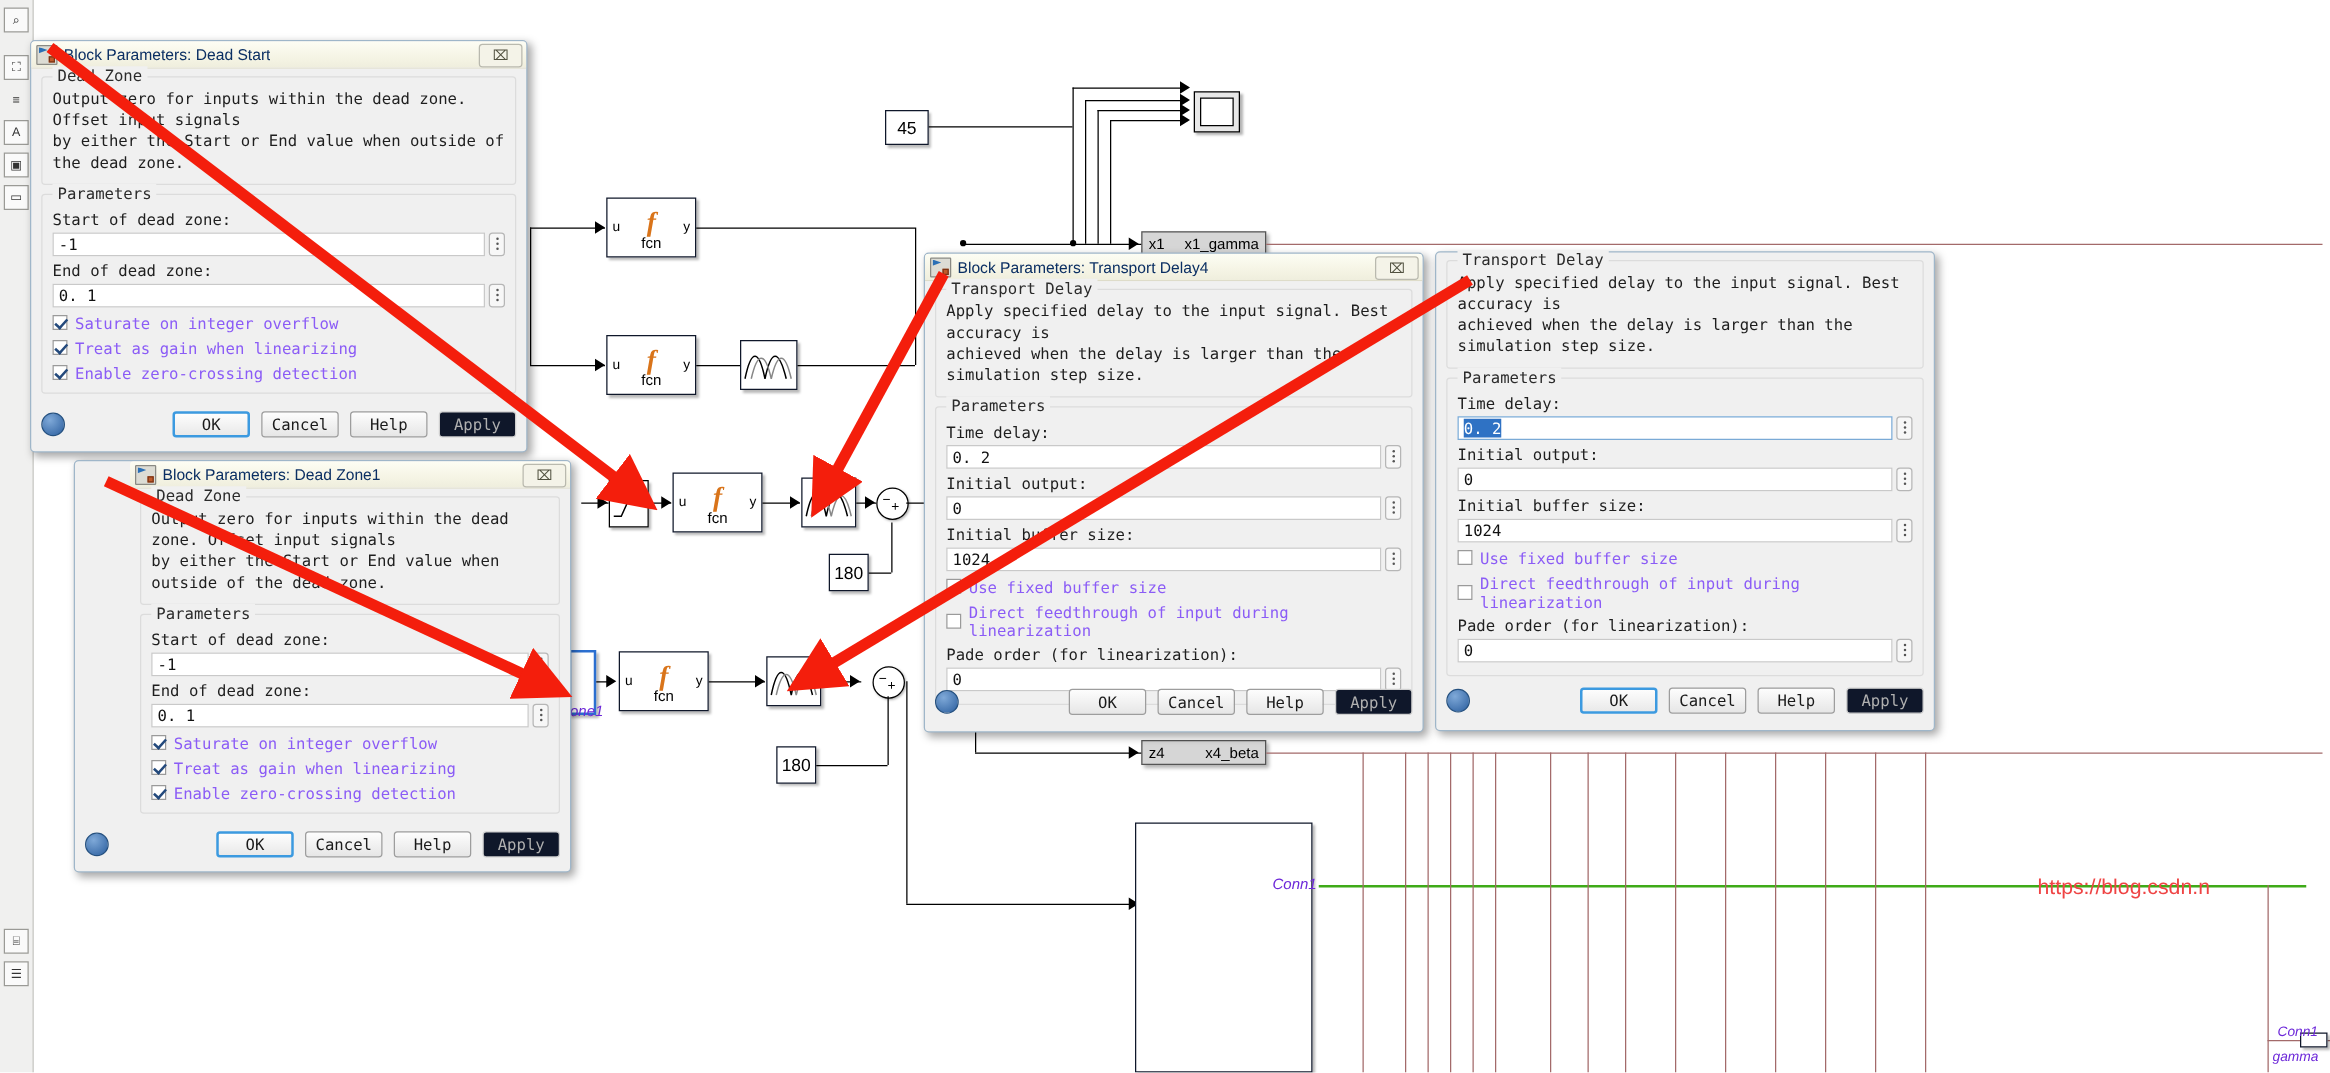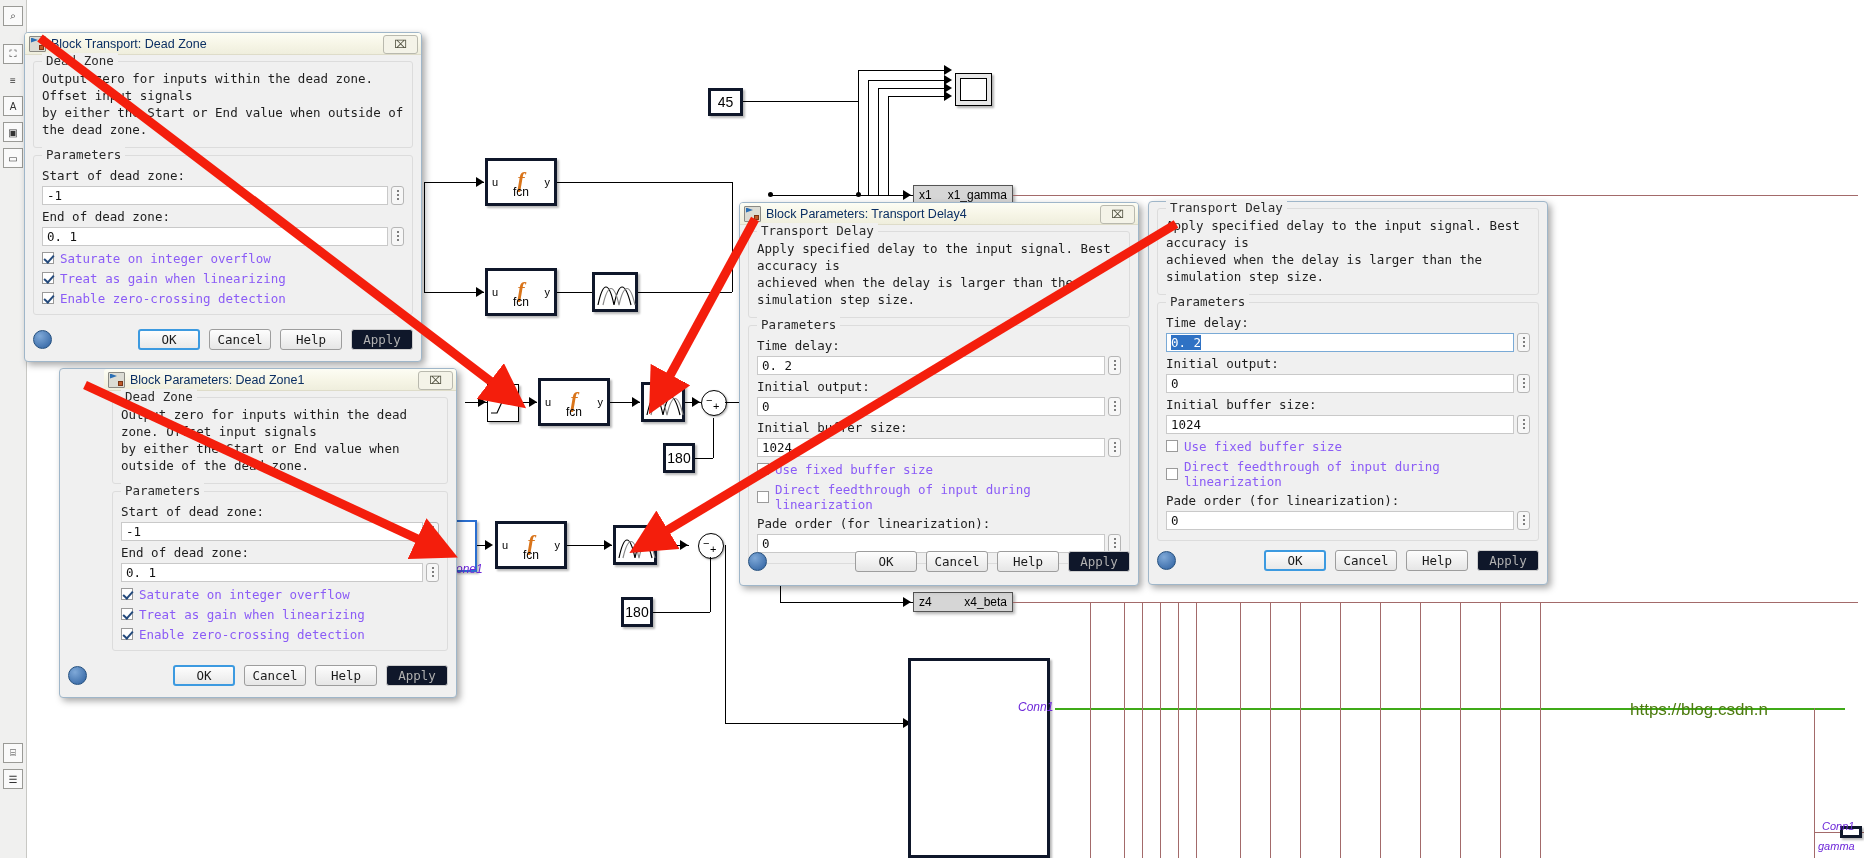--- a/index.html
+++ b/index.html
@@ -12,21 +12,21 @@
   #canvas{position:absolute;inset:0;background:#ffffff;}
   .wire{position:absolute;background:#000;}
   .wire.h{height:1px;}
   .wire.v{width:1px;}
   .wire.red{background:#a36a6a;}
   .wire.green{background:#3faa18;height:2px;}
   .junction{position:absolute;width:5px;height:5px;border-radius:50%;background:#000;}
   .arrow{position:absolute;width:0;height:0;border-top:5px solid transparent;border-bottom:5px solid transparent;border-left:8px solid #000;}
 
   .blk{
-    position:absolute;background:#fff;border:3px solid #0f172a;
+    position:absolute;background:#fff;border:1px solid #0f172a;
     box-shadow:2px 2px 2px rgba(0,0,0,.28);
     box-sizing:border-box;
   }
   .blk.const{
     display:flex;align-items:center;justify-content:center;
     font-size:14px;color:#000;font-family:"Liberation Sans",sans-serif;
   }
   .blk.fcn{position:absolute;}
   .blk.fcn .port{
     position:absolute;font-size:11px;color:#000;font-family:"Liberation Sans",sans-serif;
@@ -176,21 +176,21 @@
     box-sizing:border-box;font-family:"DejaVu Sans Mono",monospace;
   }
   .btn.default{border:2px solid #3c9ae0;background:linear-gradient(to bottom,#fdfdfd,#e9e9e9);}
   .btn.disabled{color:#b0b0b0;background:#0f172a;border-color:#cfcfcf;}
 
   
   #annot{position:absolute;inset:0;z-index:40;pointer-events:none;}
 
   
   .wm{
-    position:absolute;font-size:17px;color:#4d7c0f;z-index:3;white-space:nowrap;
+    position:absolute;font-size:17px;color:#ef4444;z-index:3;white-space:nowrap;
     font-family:"Liberation Sans",sans-serif;
   }
 </style>
 </head>
 <body>
 
 <div id="canvas">
 
   <div class="blk const" style="left:708px;top:88px;width:35px;height:28px;">
     <span>45</span>
@@ -390,21 +390,21 @@
     <span>⌸</span>
   </div>
   <div class="ti">
     <span>☰</span>
   </div>
 </div>
 
 <div class="dlg" style="left:24px;top:32px;width:398px;height:330px;">
   <div class="title">
     <span class="ico"></span>
-    <span class="ttxt">Block Transport: Dead Zone</span>
+    <span class="ttxt">Block Parameters: Dead Start</span>
     <span class="xbtn">⌧</span>
   </div>
   <div class="body">
     <div class="group" style="padding-top:9px;">
       <span class="glabel">Dead Zone</span>
       <div class="desc">Output zero for inputs within the dead zone.  Offset input signals
 by either the Start or End value when outside of the dead zone.</div>
     </div>
     <div class="group" style="padding-top:8px;">
       <span class="glabel">Parameters</span>

